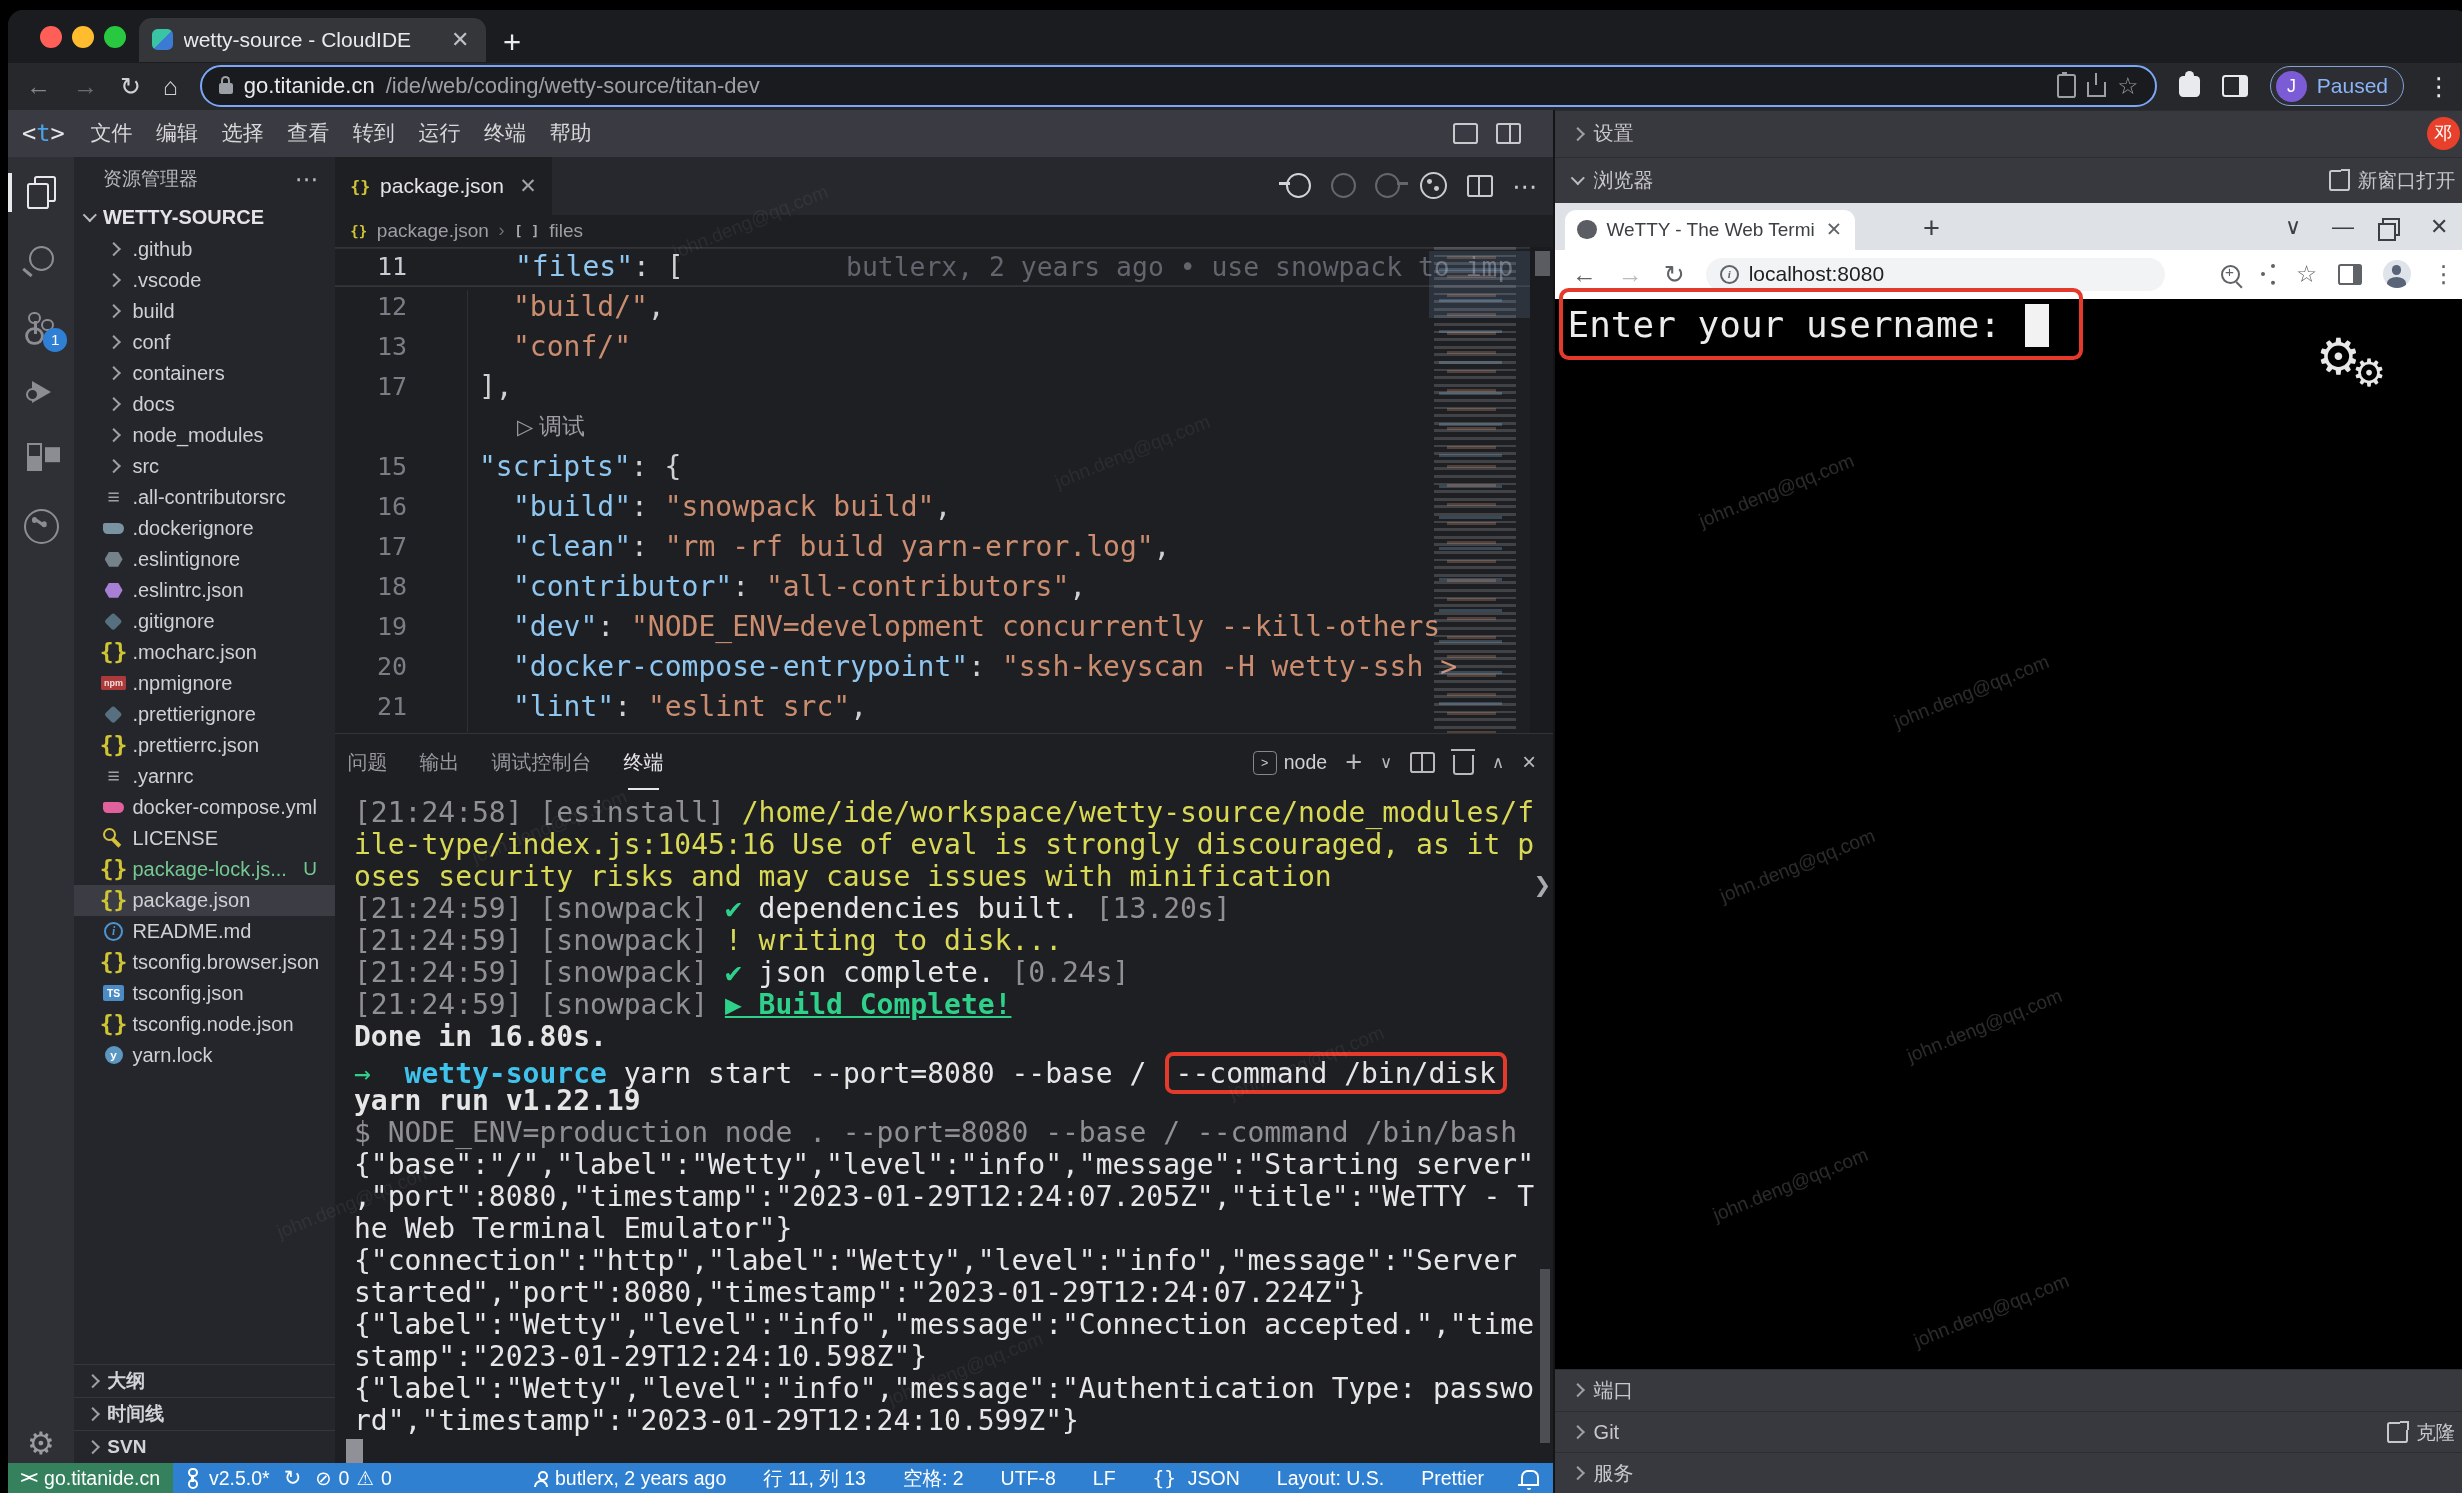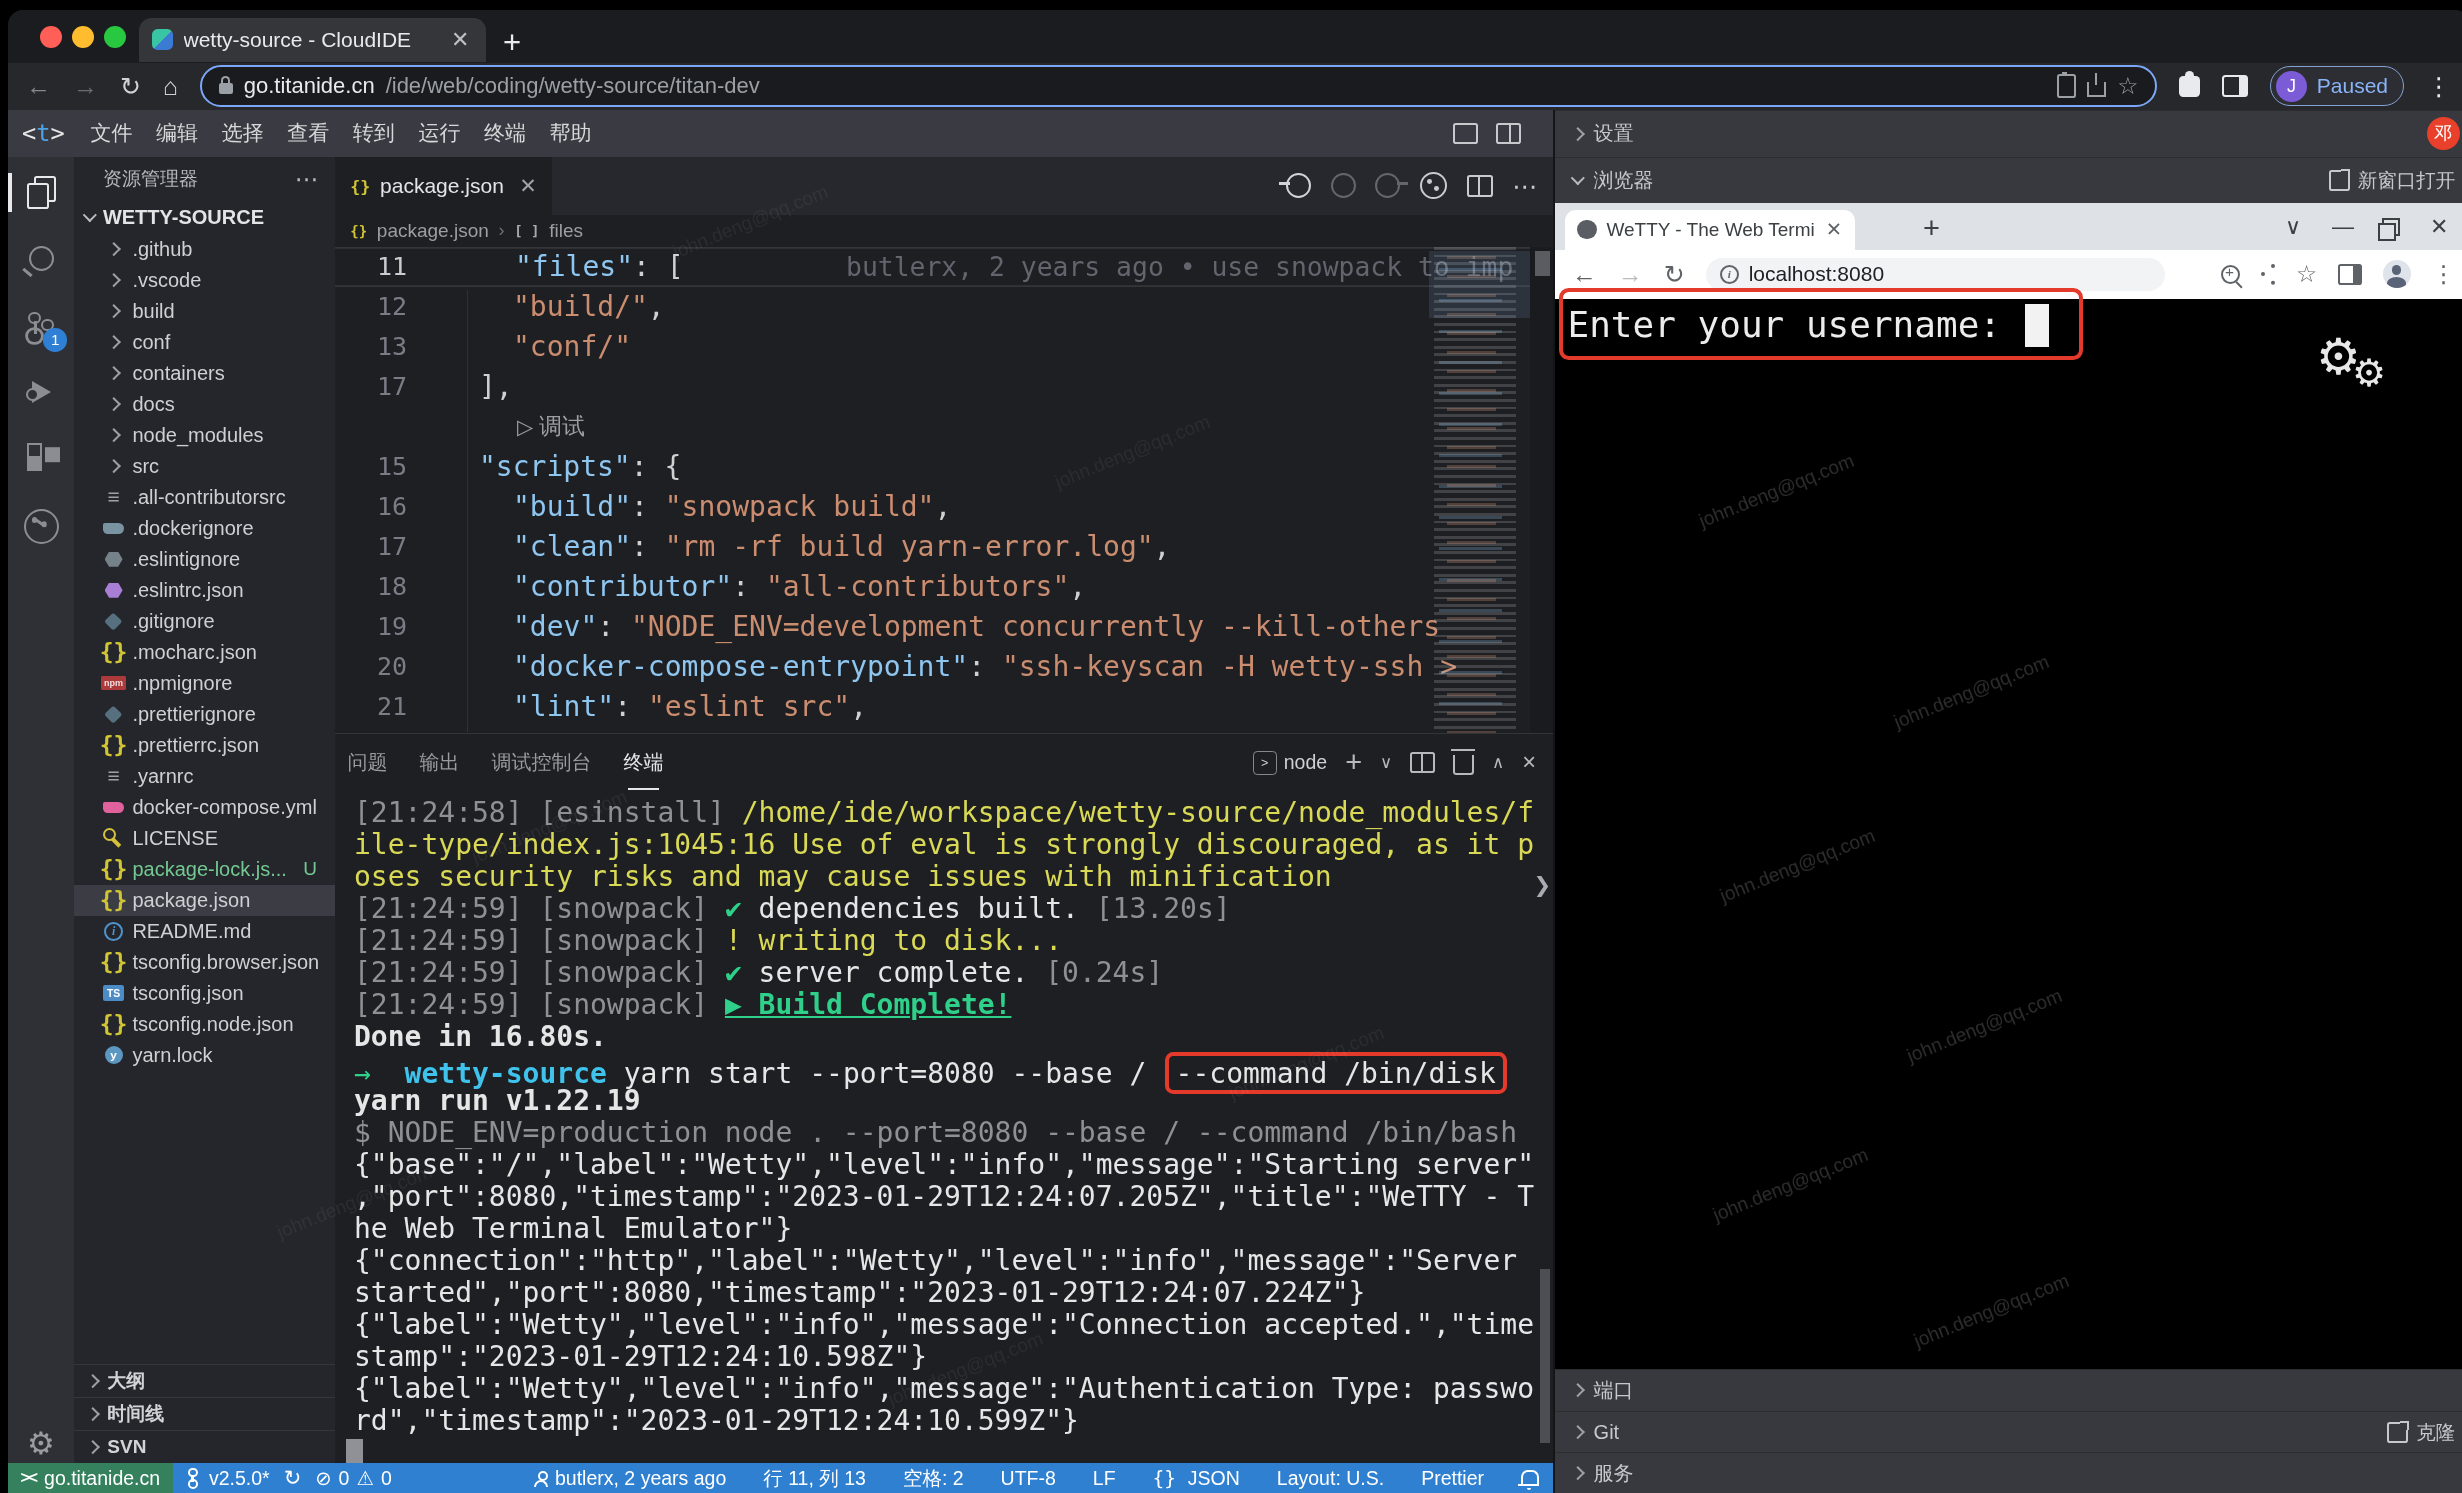--- a/index.html
+++ b/index.html
@@ -514,21 +514,21 @@
         <span class="pt-chev">∧</span>
         <span class="pt-x">×</span>
       </div>
     </div>
     <div class="term">
       <div class="t-line"><span class="t-g">[21:24:58] [esinstall] </span><span class="t-y">/home/ide/workspace/wetty-source/node_modules/f</span></div>
       <div class="t-line"><span class="t-y">ile-type/index.js:1045:16 Use of eval is strongly discouraged, as it p</span></div>
       <div class="t-line"><span class="t-y">oses security risks and may cause issues with minification</span></div>
       <div class="t-line"><span class="t-g">[21:24:59] [snowpack] </span><span class="t-gr">✔</span><span class="t-w"> dependencies built. </span><span class="t-g">[13.20s]</span></div>
       <div class="t-line"><span class="t-g">[21:24:59] [snowpack] </span><span class="t-y">! writing to disk...</span></div>
-      <div class="t-line"><span class="t-g">[21:24:59] [snowpack] </span><span class="t-gr">✔</span><span class="t-w"> server complete. </span><span class="t-g">[0.24s]</span></div>
+      <div class="t-line"><span class="t-g">[21:24:59] [snowpack] </span><span class="t-gr">✔</span><span class="t-w"> json complete. </span><span class="t-g">[0.24s]</span></div>
       <div class="t-line"><span class="t-g">[21:24:59] [snowpack] </span><span class="t-bc">▶ Build Complete!</span></div>
       <div class="t-line"><span class="t-wb">Done in 16.80s.</span></div>
       <div class="t-line"><span class="t-gr">→  </span><span class="t-cy">wetty-source </span><span class="t-w">yarn start --port=8080 --base / </span><span class="t-rb">--command /bin/disk</span></div>
       <div class="t-line"><span class="t-wb">yarn run v1.22.19</span></div>
       <div class="t-line"><span class="t-g">$ NODE_ENV=production node . --port=8080 --base / --command /bin/bash</span></div>
       <div class="t-line"><span class="t-w">{"base":"/","label":"Wetty","level":"info","message":"Starting server"</span></div>
       <div class="t-line"><span class="t-w">,"port":8080,"timestamp":"2023-01-29T12:24:07.205Z","title":"WeTTY - T</span></div>
       <div class="t-line"><span class="t-w">he Web Terminal Emulator"}</span></div>
       <div class="t-line"><span class="t-w">{"connection":"http","label":"Wetty","level":"info","message":"Server </span></div>
       <div class="t-line"><span class="t-w">started","port":8080,"timestamp":"2023-01-29T12:24:07.224Z"}</span></div>

